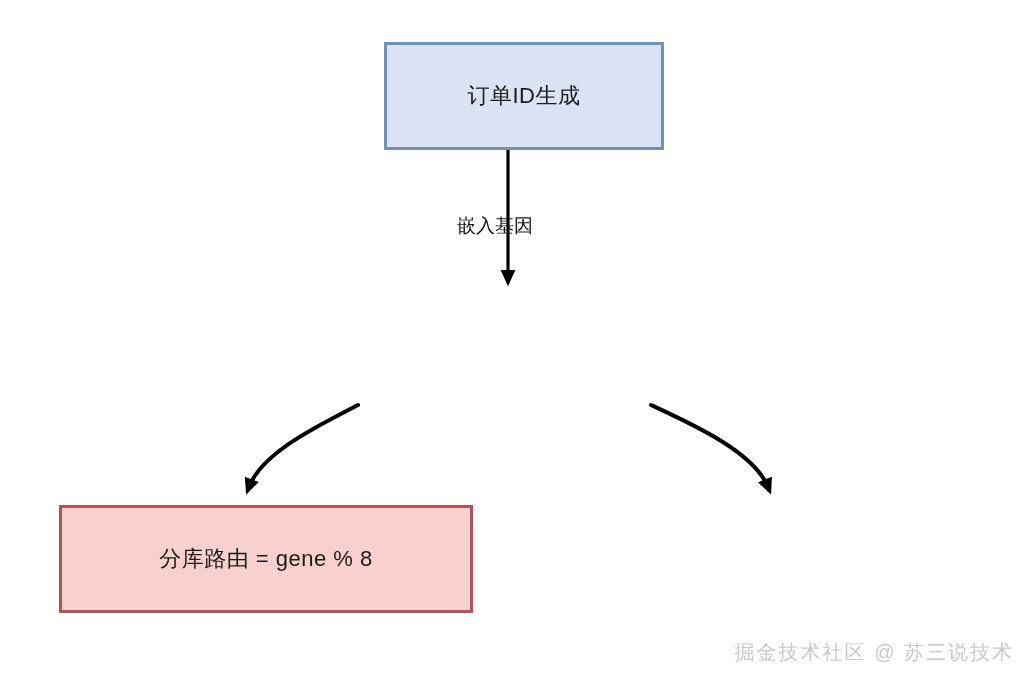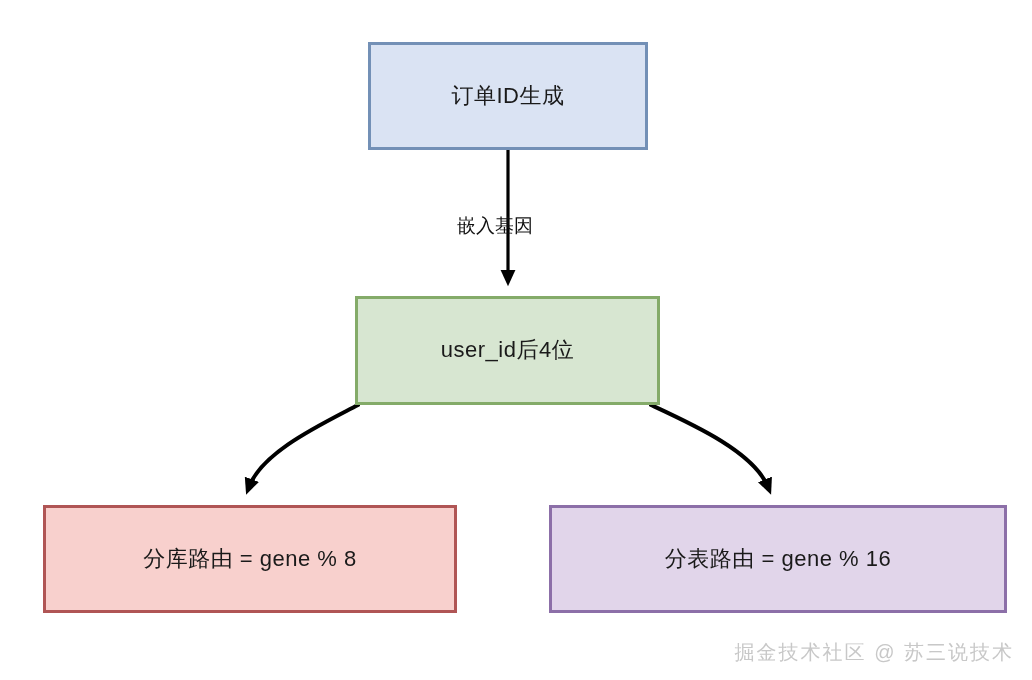--- a/index.html
+++ b/index.html
@@ -23,20 +23,21 @@
     display: flex;
     align-items: center;
     justify-content: center;
     text-align: center;
     border-style: solid;
     border-width: 3px;
     font-size: 22px;
     color: #1a1a1a;
     letter-spacing: 0.5px;
     line-height: 1.2;
+    margin-left: 16px;
   }
   #node-order-id {
     left: 368px;
     top: 42px;
     width: 280px;
     height: 108px;
     background: #dae3f3;
     border-color: #7390b6;
   }
   #node-user-gene {
@@ -110,23 +111,21 @@
 
     <path d="M 508 150 L 508 278" stroke="#000000" stroke-width="3.2" fill="none" marker-end="url(#arrowhead-big)"></path>
 
     <path d="M 358 405 C 320 425, 262 452, 249 487" stroke="#000000" stroke-width="4" fill="none" stroke-linecap="round" marker-end="url(#arrowhead-big)"></path>
 
     <path d="M 651 405 C 692 424, 754 452, 768 487" stroke="#000000" stroke-width="4" fill="none" stroke-linecap="round" marker-end="url(#arrowhead-big)"></path>
   </svg>
 
   <div class="node" id="node-order-id">订单ID生成</div>
 
-  <div class="node" id="node-user-gene">user_id后4位</div>
 
   <div class="node" id="node-db-route">分库路由 = gene % 8</div>
 
-  <div class="node" id="node-table-route">分表路由 = gene % 16</div>
 
   <div class="edge-label" id="edge-label-gene">嵌入基因</div>
 
   <div id="watermark">掘金技术社区 @ 苏三说技术</div>
 
 </div>
 
 </body></html>

